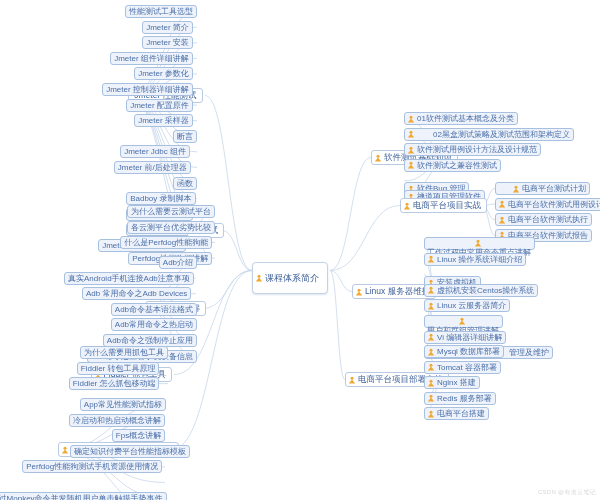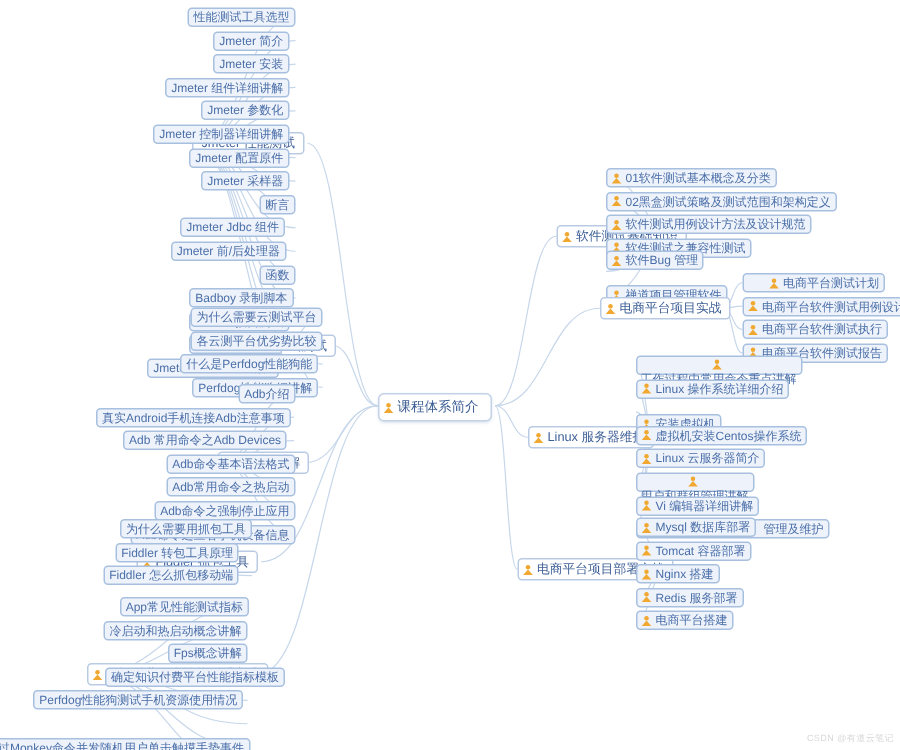--- a/index.html
+++ b/index.html
@@ -39,21 +39,21 @@
     height:15px;
     font-size:8.5px;
     padding:1px 5px;
   }
   .node.center{
     background:#ffffff;
     border:1px solid #c3d2e6;
     border-radius:4px;
     color:#3a5c92;
     font-size:9px;
-    height:19px;
+    height:32px;
     padding:1px 7px;
     box-shadow:0 1px 2px rgba(120,150,190,.25);
   }
   .node.hasicon{padding-left:2px;}
   .ico{
     display:inline-block;
     width:8px;height:8px;
     margin-right:2px;
     flex:0 0 auto;
     position:relative;
@@ -292,21 +292,21 @@
     </div>
     <div class="node leaf hasicon" style="left: 404px; top: 112px;">
       <span class="ico">
         <svg viewBox="0 0 8 8">
           <circle cx="4" cy="2.2" r="1.5" fill="#f0a830"></circle>
           <path d="M0.8 7.4 L7.2 7.4 L4 3.6 Z" fill="#f0a830"></path>
         </svg>
       </span>
       <span class="lbl">01软件测试基本概念及分类</span>
     </div>
-    <div class="node leaf hasicon" style="left: 404px; top: 127.6px;">
+    <div class="node leaf hasicon" style="left: 404px; top: 127.6px; gap: 16px;">
       <span class="ico">
         <svg viewBox="0 0 8 8">
           <circle cx="4" cy="2.2" r="1.5" fill="#f0a830"></circle>
           <path d="M0.8 7.4 L7.2 7.4 L4 3.6 Z" fill="#f0a830"></path>
         </svg>
       </span>
       <span class="lbl">02黑盒测试策略及测试范围和架构定义</span>
     </div>
     <div class="node leaf hasicon" style="left: 404px; top: 158.8px;">
       <span class="ico">
@@ -319,21 +319,21 @@
     </div>
     <div class="node leaf hasicon" style="left: 404px; top: 143.2px;">
       <span class="ico">
         <svg viewBox="0 0 8 8">
           <circle cx="4" cy="2.2" r="1.5" fill="#f0a830"></circle>
           <path d="M0.8 7.4 L7.2 7.4 L4 3.6 Z" fill="#f0a830"></path>
         </svg>
       </span>
       <span class="lbl">软件测试用例设计方法及设计规范</span>
     </div>
-    <div class="node leaf hasicon" style="left: 404px; top: 167px;">
+    <div class="node leaf hasicon" style="left: 404px; top: 182px;">
       <span class="ico">
         <svg viewBox="0 0 8 8">
           <circle cx="4" cy="2.2" r="1.5" fill="#f0a830"></circle>
           <path d="M0.8 7.4 L7.2 7.4 L4 3.6 Z" fill="#f0a830"></path>
         </svg>
       </span>
       <span class="lbl">软件Bug 管理</span>
     </div>
     <div class="node leaf hasicon" style="left: 404px; top: 190px;">
       <span class="ico">

